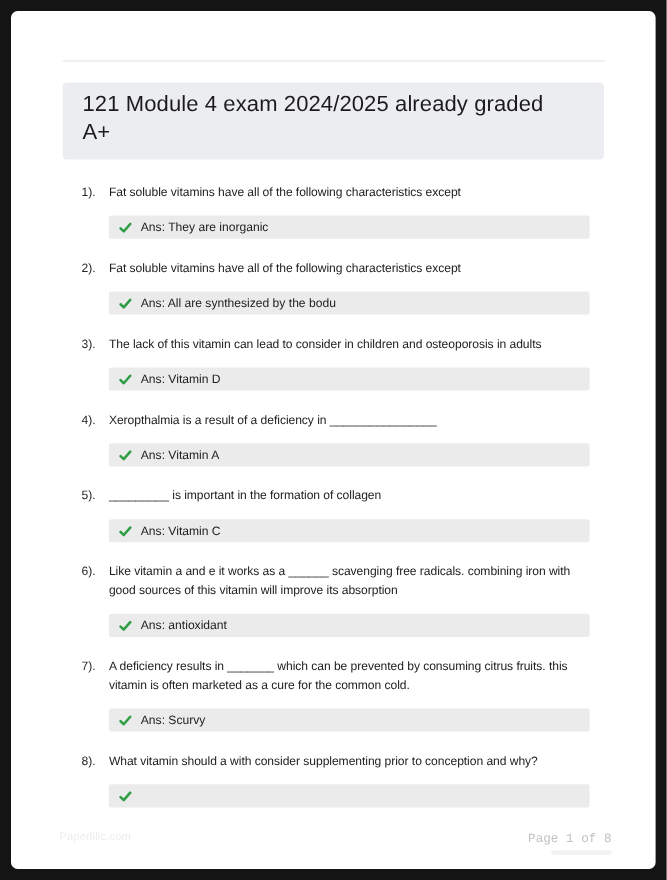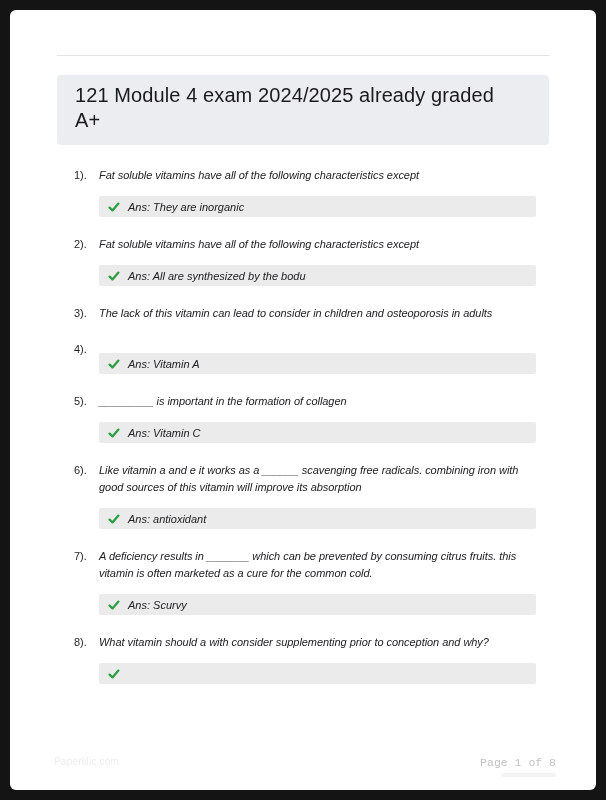--- a/index.html
+++ b/index.html
@@ -26,21 +26,21 @@
     margin:0;font-size:20px;font-weight:500;color:#1b1b1d;
     line-height:25px;white-space:pre-line;letter-spacing:0.1px;
   }
   .questions{
     position:absolute;left:64px;top:157px;width:470px;
   }
   .q{display:flex;margin-bottom:19px;}
   .q-num{
     width:25px;flex:none;font-size:11px;color:#27272a;line-height:16px;
   }
-  .q-body{width:437px;font-style:italic;}
+  .q-body{width:437px;}
   .q-text{
     font-size:11px;letter-spacing:-0.05px;color:#202124;
     line-height:17px;max-width:426px;
   }
   .answer{
     margin-top:12px;box-sizing:border-box;width:437px;
     background:var(--answer-bg,#ebebeb);border-radius:2px;
     display:flex;align-items:center;gap:8px;padding:3px 9px;min-height:21px;
   }
   .check{color:var(--green,#2f9e44);display:flex;align-items:center;flex:none;}
@@ -101,26 +101,35 @@
         </span>
         <span class="answer-text">Ans: All are synthesized by the bodu</span>
       </div>
     </div>
   </div>
 
   <div class="q">
     <div class="q-num">3).</div>
     <div class="q-body">
       <div class="q-text">The lack of this vitamin can lead to consider in children and osteoporosis in adults</div>
+      <div class="answer">
+        <span class="check">
+          <svg width="12" height="12" viewBox="0 0 12 12" aria-hidden="true">
+            <path d="M1.6 6.6 L4.5 9.4 L10.4 2.6" fill="none" stroke="currentColor" stroke-width="2.3" stroke-linecap="round" stroke-linejoin="round"></path>
+          </svg>
+        </span>
+        <span class="answer-text">Ans: Vitamin D</span>
+      </div>
     </div>
   </div>
 
   <div class="q">
     <div class="q-num">4).</div>
     <div class="q-body">
+      <div class="q-text">Xeropthalmia is a result of a deficiency in ________________</div>
       <div class="answer">
         <span class="check">
           <svg width="12" height="12" viewBox="0 0 12 12" aria-hidden="true">
             <path d="M1.6 6.6 L4.5 9.4 L10.4 2.6" fill="none" stroke="currentColor" stroke-width="2.3" stroke-linecap="round" stroke-linejoin="round"></path>
           </svg>
         </span>
         <span class="answer-text">Ans: Vitamin A</span>
       </div>
     </div>
   </div>

